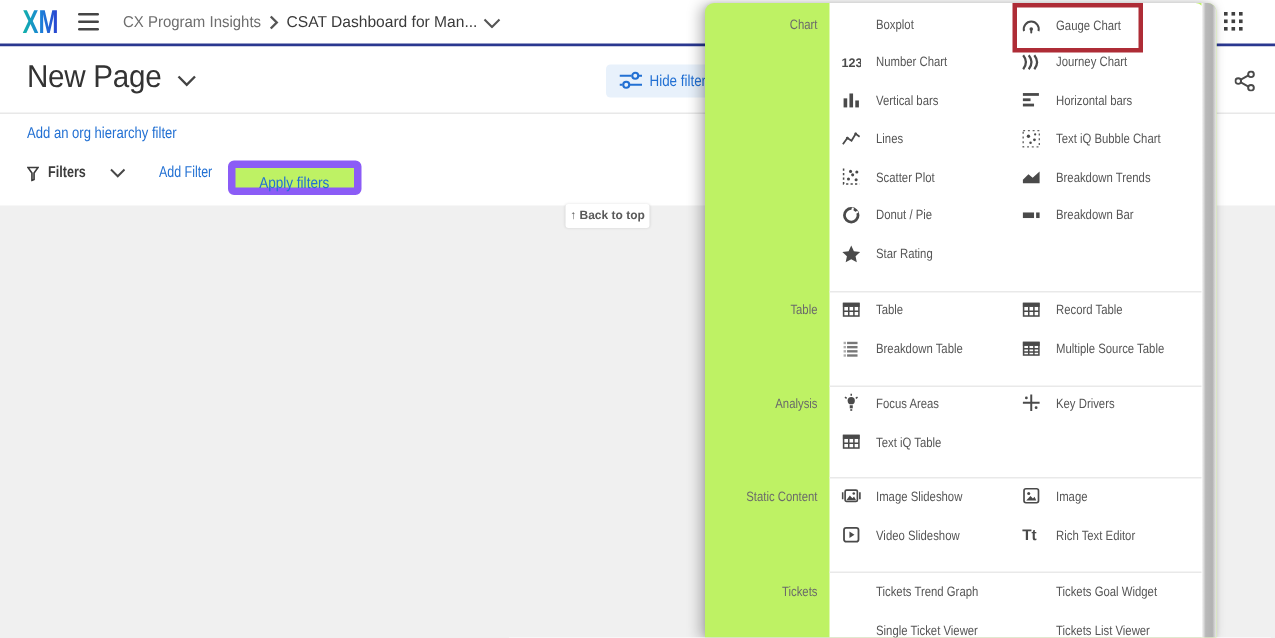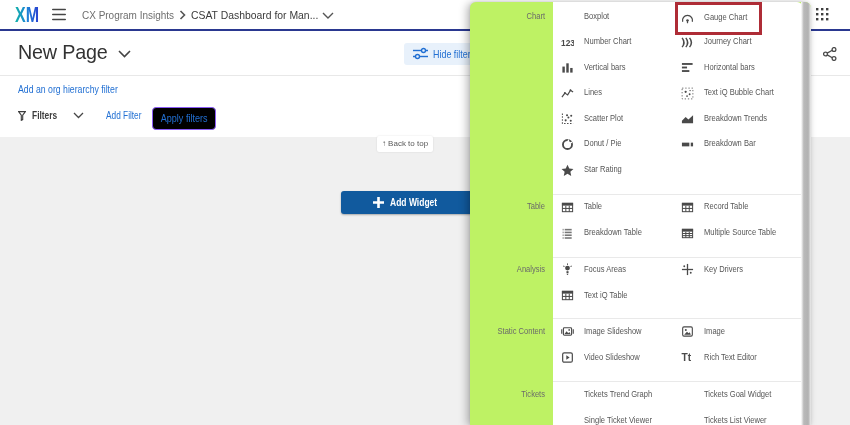--- a/index.html
+++ b/index.html
@@ -18,24 +18,24 @@
   .crumb2 { position:absolute; left:191px; top:9px; font-size:10.5px; color:#3a3a3a; transform:scaleX(0.99); transform-origin:0 0; white-space:nowrap; }
 
   .newpage { position:absolute; left:18px; top:9px; font-size:21px; font-weight:400; color:#333; letter-spacing:-0.2px; white-space:nowrap; transform:scaleX(0.94); transform-origin:0 0; }
 
   .hidefilters { position:absolute; left:404px; top:12px; width:90px; height:22px; background:#e8f1fb; border-radius:3px; color:#2270d3; }
   .hidefilters span { position:absolute; left:29px; top:5px; font-size:10.5px; transform:scaleX(0.85); transform-origin:0 0; white-space:nowrap; }
 
   .orglink { position:absolute; left:18px; top:7px; font-size:10.5px; color:#2270d3; transform:scaleX(0.83); transform-origin:0 0; white-space:nowrap; }
   .filterslabel { position:absolute; left:32px; top:33px; font-size:10.5px; font-weight:bold; color:#3c3c3c; transform:scaleX(0.8); transform-origin:0 0; white-space:nowrap; }
   .addfilter { position:absolute; left:106px; top:33px; font-size:10.5px; color:#2270d3; transform:scaleX(0.79); transform-origin:0 0; white-space:nowrap; }
-  .applybtn { position:absolute; left:152px; top:31px; width:64px; height:23px; border:1px solid #8b5cf6; border-radius:4px; background:#000000; color:#2270d3; font-size:10.5px; text-align:center; line-height:21px; }
+  .applybtn { position:absolute; left:152px; top:31px; width:89px; height:23px; border:5px solid #8b5cf6; border-radius:4px; background:#bef264; color:#2270d3; font-size:10.5px; text-align:center; line-height:21px; }
   .applybtn span { display:inline-block; transform:scaleX(0.86); transform-origin:50% 0; white-space:nowrap; }
 
-  .backtotop { position:absolute; left:377px; top:136px; width:56px; height:16px; background:#fff; border-radius:2px; box-shadow:0 0 2px rgba(0,0,0,0.12); font-size:8px; color:#5a5a5a; text-align:center; line-height:16px; }
+  .backtotop { position:absolute; left:377px; top:136px; width:56px; height:16px; background:#fff; border-radius:2px; box-shadow:0 0 2px rgba(0,0,0,0.12); font-size:8px; color:#5a5a5a; text-align:center; line-height:16px;font-weight:bold; }
 
   .addwidget { position:absolute; left:341px; top:191px; width:140px; height:23px; background:#115a9e; border-radius:3px; box-shadow:0 1px 2px rgba(0,0,0,0.3); }
   .addwidget .txt { position:absolute; left:49px; top:6px; color:#fff; font-size:10px; font-weight:bold; transform:scaleX(0.85); transform-origin:0 0; white-space:nowrap; }
 
   
   .panel { position:absolute; left:470px; top:2px; width:341px; height:423px; background:#bef264; border-radius:6px 6px 0 0; box-shadow:-3px 1px 9px rgba(0,0,0,0.28), 0 0 3px rgba(0,0,0,0.10); }
   .menuarea { position:absolute; left:83px; top:0; width:250px; height:423px; background:#fff; border-radius:0 6px 0 0; }
   .scrollstrip { position:absolute; left:331px; top:0; width:10px; height:423px; background:linear-gradient(90deg,#ffffff 0%,#b9b9b9 28%,#b2b2b2 72%,#ececec 100%); border-radius:0 6px 0 0; }
 
   .cat { position:absolute; right:266px; width:120px; text-align:right; font-size:9px; line-height:10px; color:#6a6a6a; transform:scaleX(0.84); transform-origin:100% 0; }
@@ -129,26 +129,20 @@
     <span class="filterslabel">Filters</span>
     <svg class="abs" style="left:73px;top:36px" width="11" height="7" viewBox="0 0 11 7">
       <path d="M1,1 L5.5,5.5 L10,1" stroke="#474747" stroke-width="1.3" fill="none"></path>
     </svg>
     <span class="addfilter">Add Filter</span>
     <div class="applybtn"><span>Apply filters</span></div>
   </div>
 
   <div class="content"></div>
   <div class="backtotop">↑ Back to top</div>
-  <div class="addwidget">
-    <svg class="abs" style="left:32px;top:6px" width="11" height="11" viewBox="0 0 11 11">
-      <path d="M5.5,0 L5.5,11 M0,5.5 L11,5.5" stroke="#fff" stroke-width="2.6"></path>
-    </svg>
-    <span class="txt">Add Widget</span>
-  </div>
 
   <div class="panel">
     <div class="menuarea"></div>
     <div class="scrollstrip"></div>
     <div id="menu-items">
     <div class="cat" style="top:8.5px">Chart</div>
     <div class="cat" style="top:199.0px">Table</div>
     <div class="cat" style="top:261.5px">Analysis</div>
     <div class="cat" style="top:323.5px">Static Content</div>
     <div class="cat" style="top:387.0px">Tickets</div>

